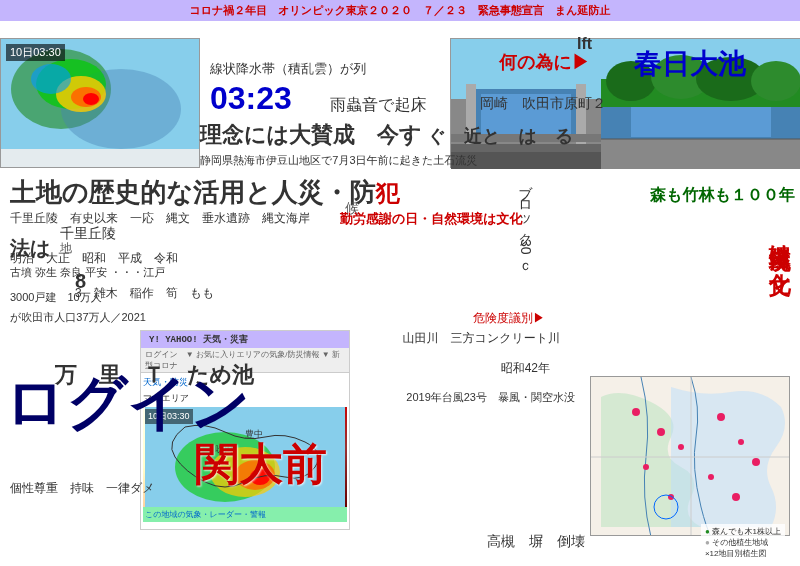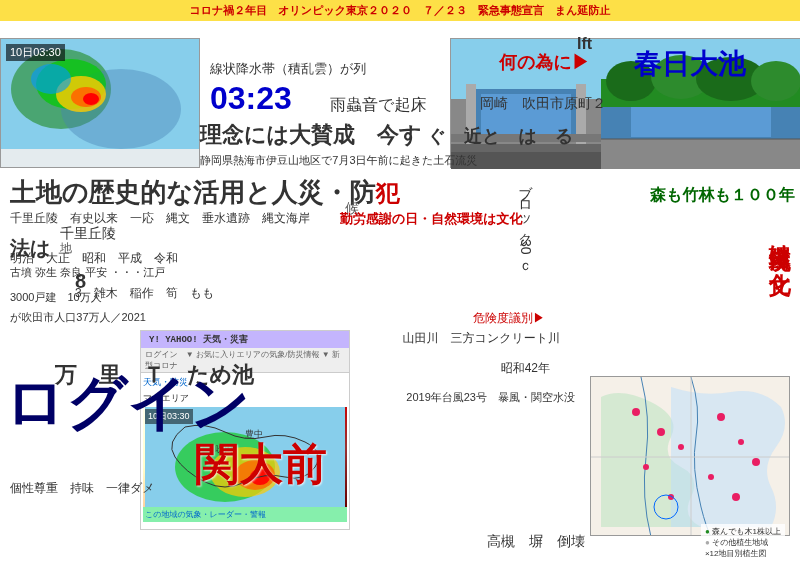--- a/index.html
+++ b/index.html
@@ -16,21 +16,21 @@
       height: 566px;
       position: relative;
       background: white;
     }
     
     .top-bar {
       position: absolute;
       top: 0;
       left: 0;
       right: 0;
-      background: #fde047;
+      background: #c4b5fd;
       font-size: 11px;
       color: #333;
       padding: 3px 8px;
       text-align: center;
       line-height: 1.4;
     }
     .top-bar-line1 {
       color: #c00;
       font-weight: bold;
       font-size: 11px;

